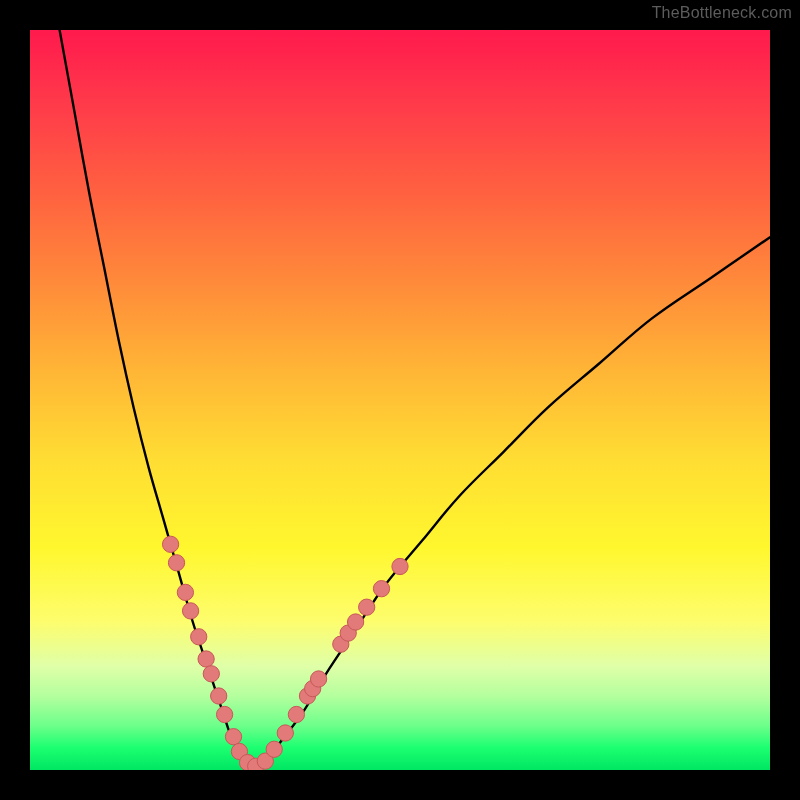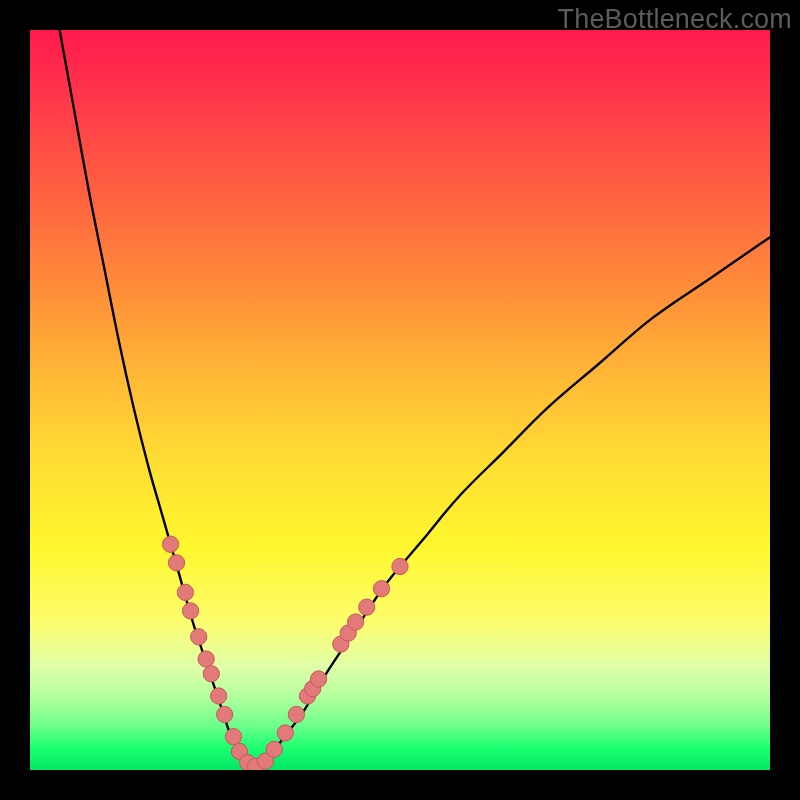--- a/index.html
+++ b/index.html
@@ -45,21 +45,21 @@
     position: absolute;
     top: 0;
     left: 0;
     width: 740px;
     height: 740px;
   }
   .watermark {
     position: absolute;
     top: 4px;
     right: 8px;
-    font-size: 27px;
+    font-size: 16px;
     font-weight: 500;
     color: #5c5c5c;
     letter-spacing: 0.2px;
   }
 </style>
 </head>
 <body>
 
 <div class="frame">
   <div class="watermark">TheBottleneck.com</div>

